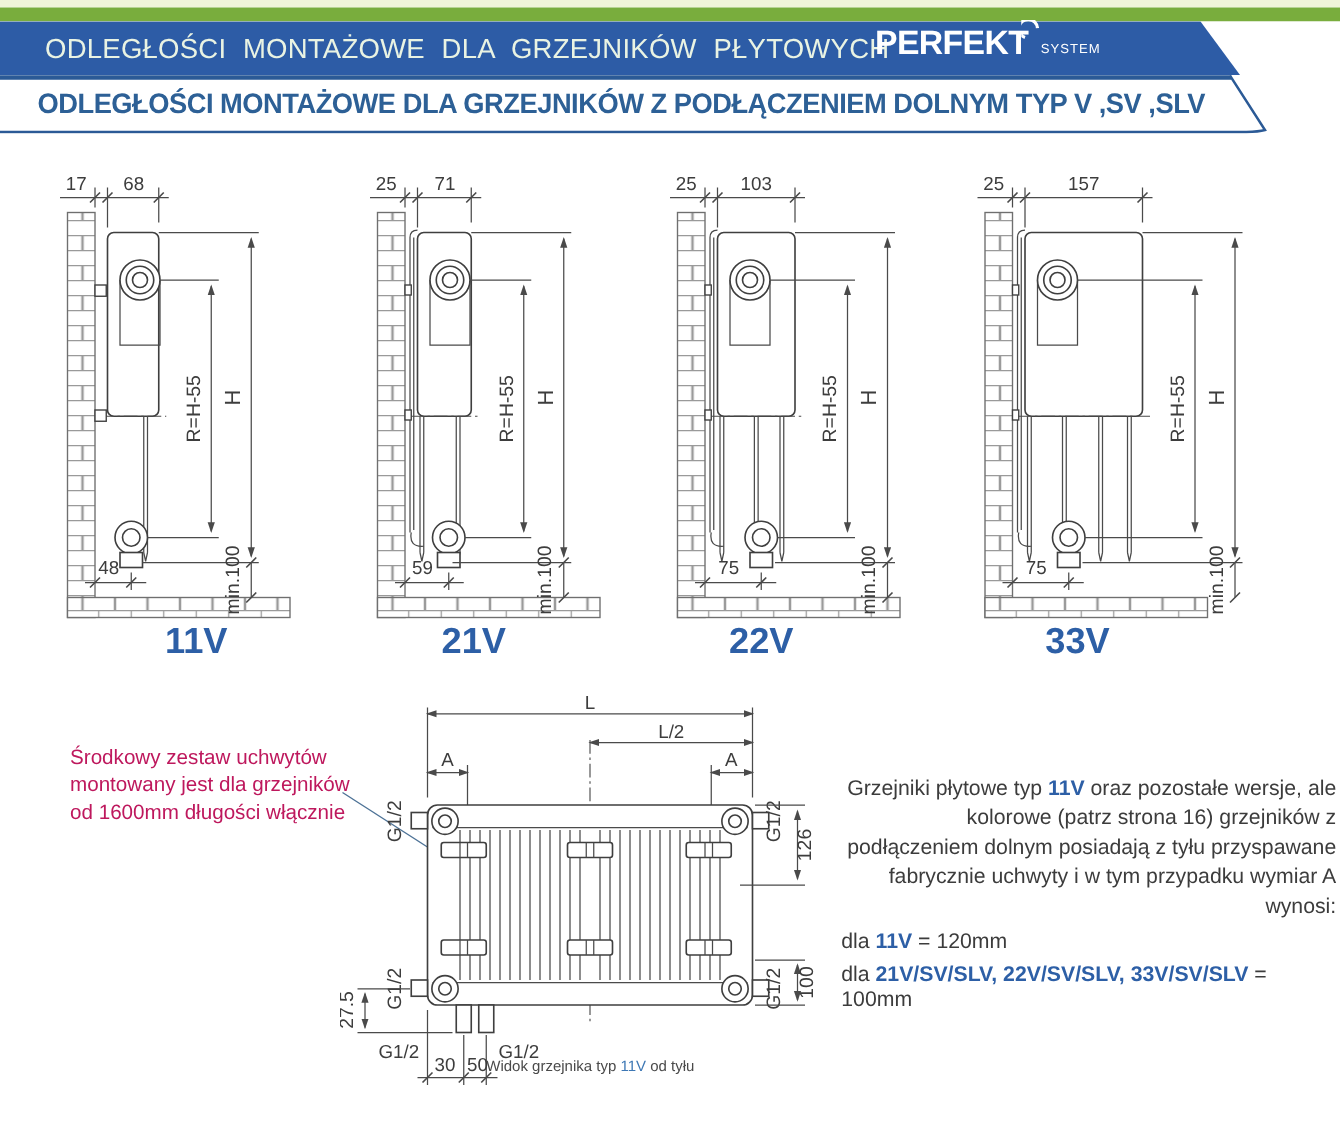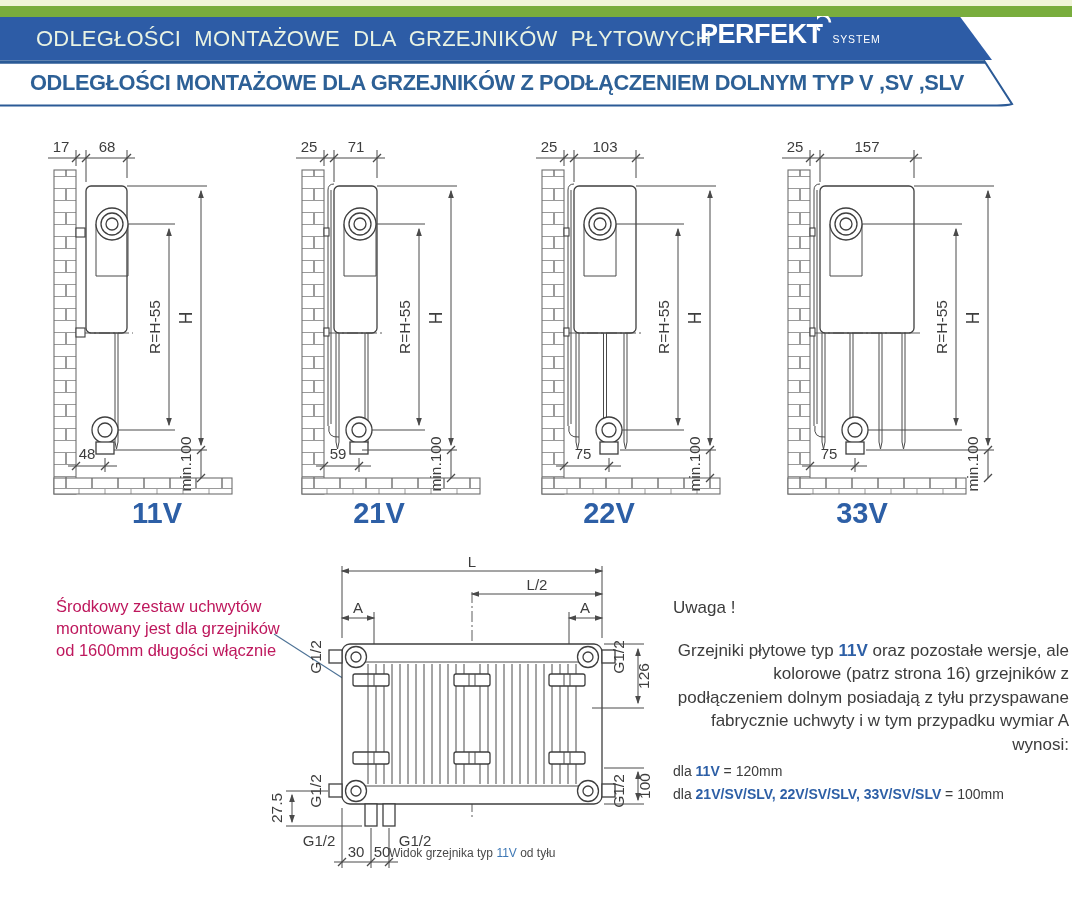--- a/index.html
+++ b/index.html
@@ -31,21 +31,21 @@
   .dt{font:15px "Liberation Sans",sans-serif;fill:#3d3d3d;}
   .dtr{font:15.5px "Liberation Sans",sans-serif;fill:#3d3d3d;}
   .dtr.h{font-size:17.5px;}
   .type-label{position:absolute;top:497px;width:70px;text-align:center;
               font-size:29px;font-weight:bold;color:#2d5fa6;}
   .note-left{position:absolute;left:56px;top:596px;width:240px;font-size:16.5px;
              line-height:1.32;color:#be185d;}
   .note-right{position:absolute;left:673px;top:598px;width:396px;color:#3c3c3c;}
   .uwaga{font-size:17px;}
   .nr-par{margin-top:21px;font-size:17px;line-height:1.38;text-align:right;}
-  .nr-line{margin-top:7px;font-size:14px;}
+  .nr-line{margin-top:7px;font-size:17px;}
   .blue{color:#2d5fa6;font-weight:bold;}
   .caption{position:absolute;left:389px;top:846px;font-size:12px;color:#4a4a4a;}
   .caption .blue{font-weight:normal;color:#3e78b5;}
 </style>
 </head>
 <body>
 
 <div class="page">
 
   
@@ -336,21 +336,20 @@
   
   <div class="caption">
     <span>Widok grzejnika typ </span><span class="blue">11V</span><span> od tyłu</span>
   </div>
 
   
   <div class="note-left">Środkowy zestaw uchwytów montowany jest dla grzejników od 1600mm długości włącznie</div>
 
   
   <div class="note-right">
-    <div class="uwaga">Uwaga !</div>
     <div class="nr-par">
       <span>Grzejniki płytowe typ </span><span class="blue">11V</span><span> oraz pozostałe wersje, ale kolorowe (patrz strona 16) grzejników z podłączeniem dolnym posiadają z tyłu przyspawane fabrycznie uchwyty i w tym przypadku wymiar A wynosi:</span>
     </div>
     <div class="nr-line">
       <span>dla </span><span class="blue">11V</span><span> = 120mm</span>
     </div>
     <div class="nr-line">
       <span>dla </span><span class="blue">21V/SV/SLV, 22V/SV/SLV, 33V/SV/SLV</span><span> = 100mm</span>
     </div>
   </div>

